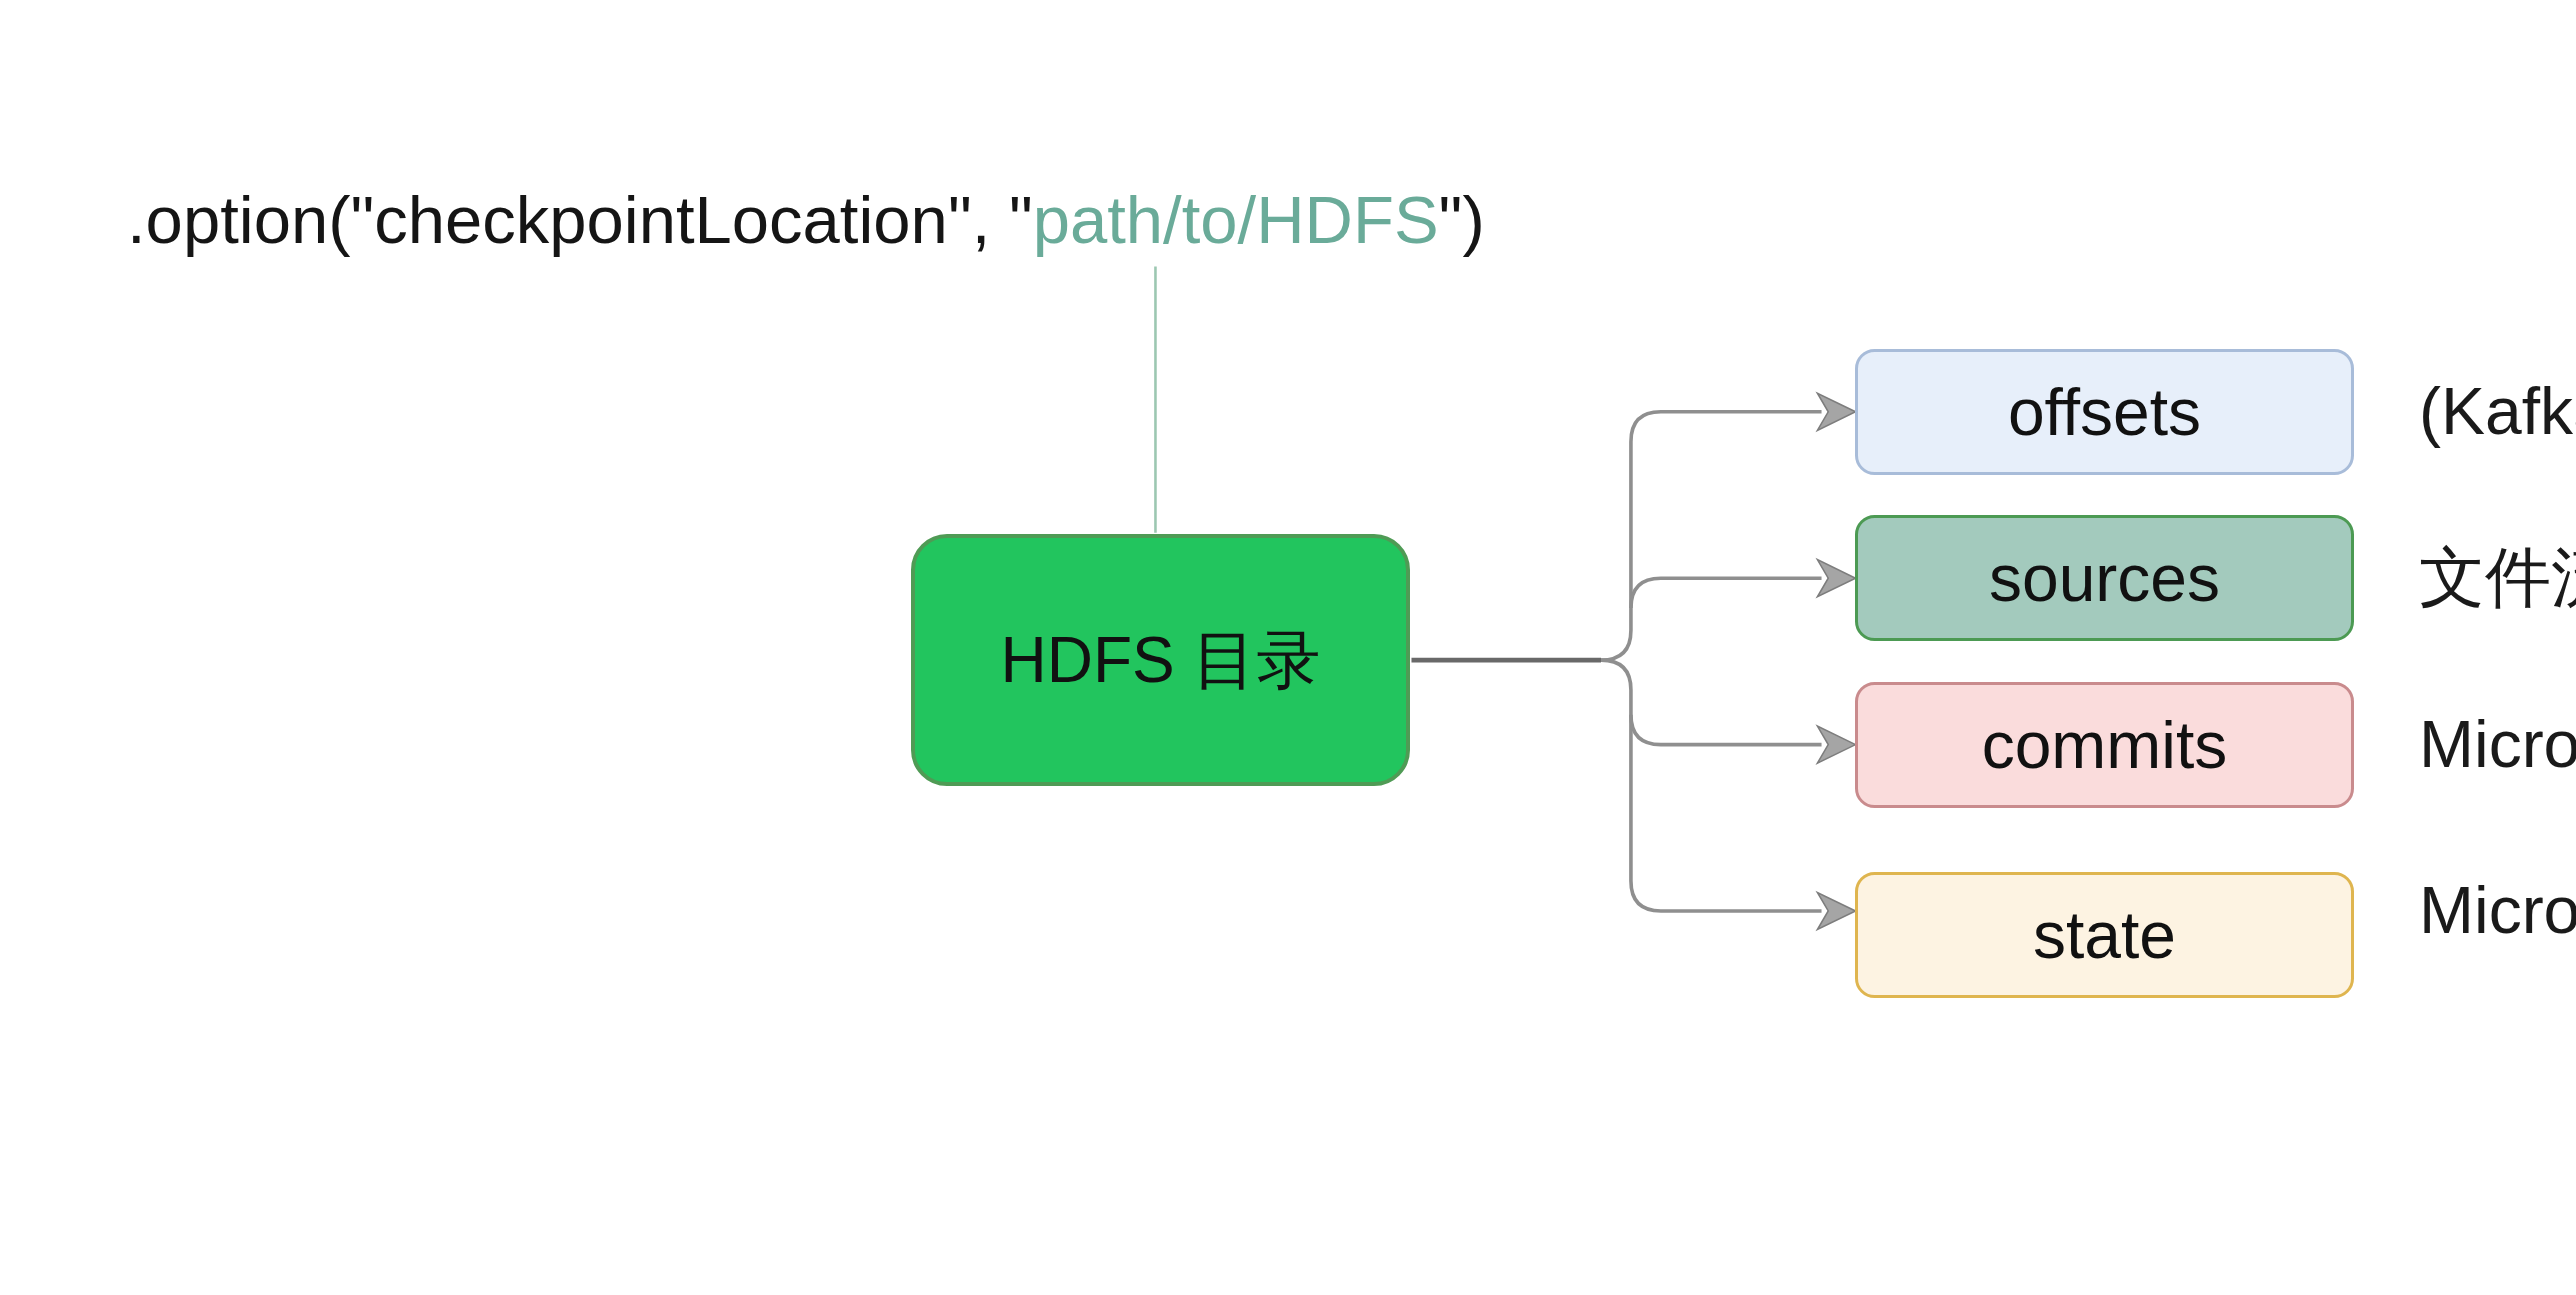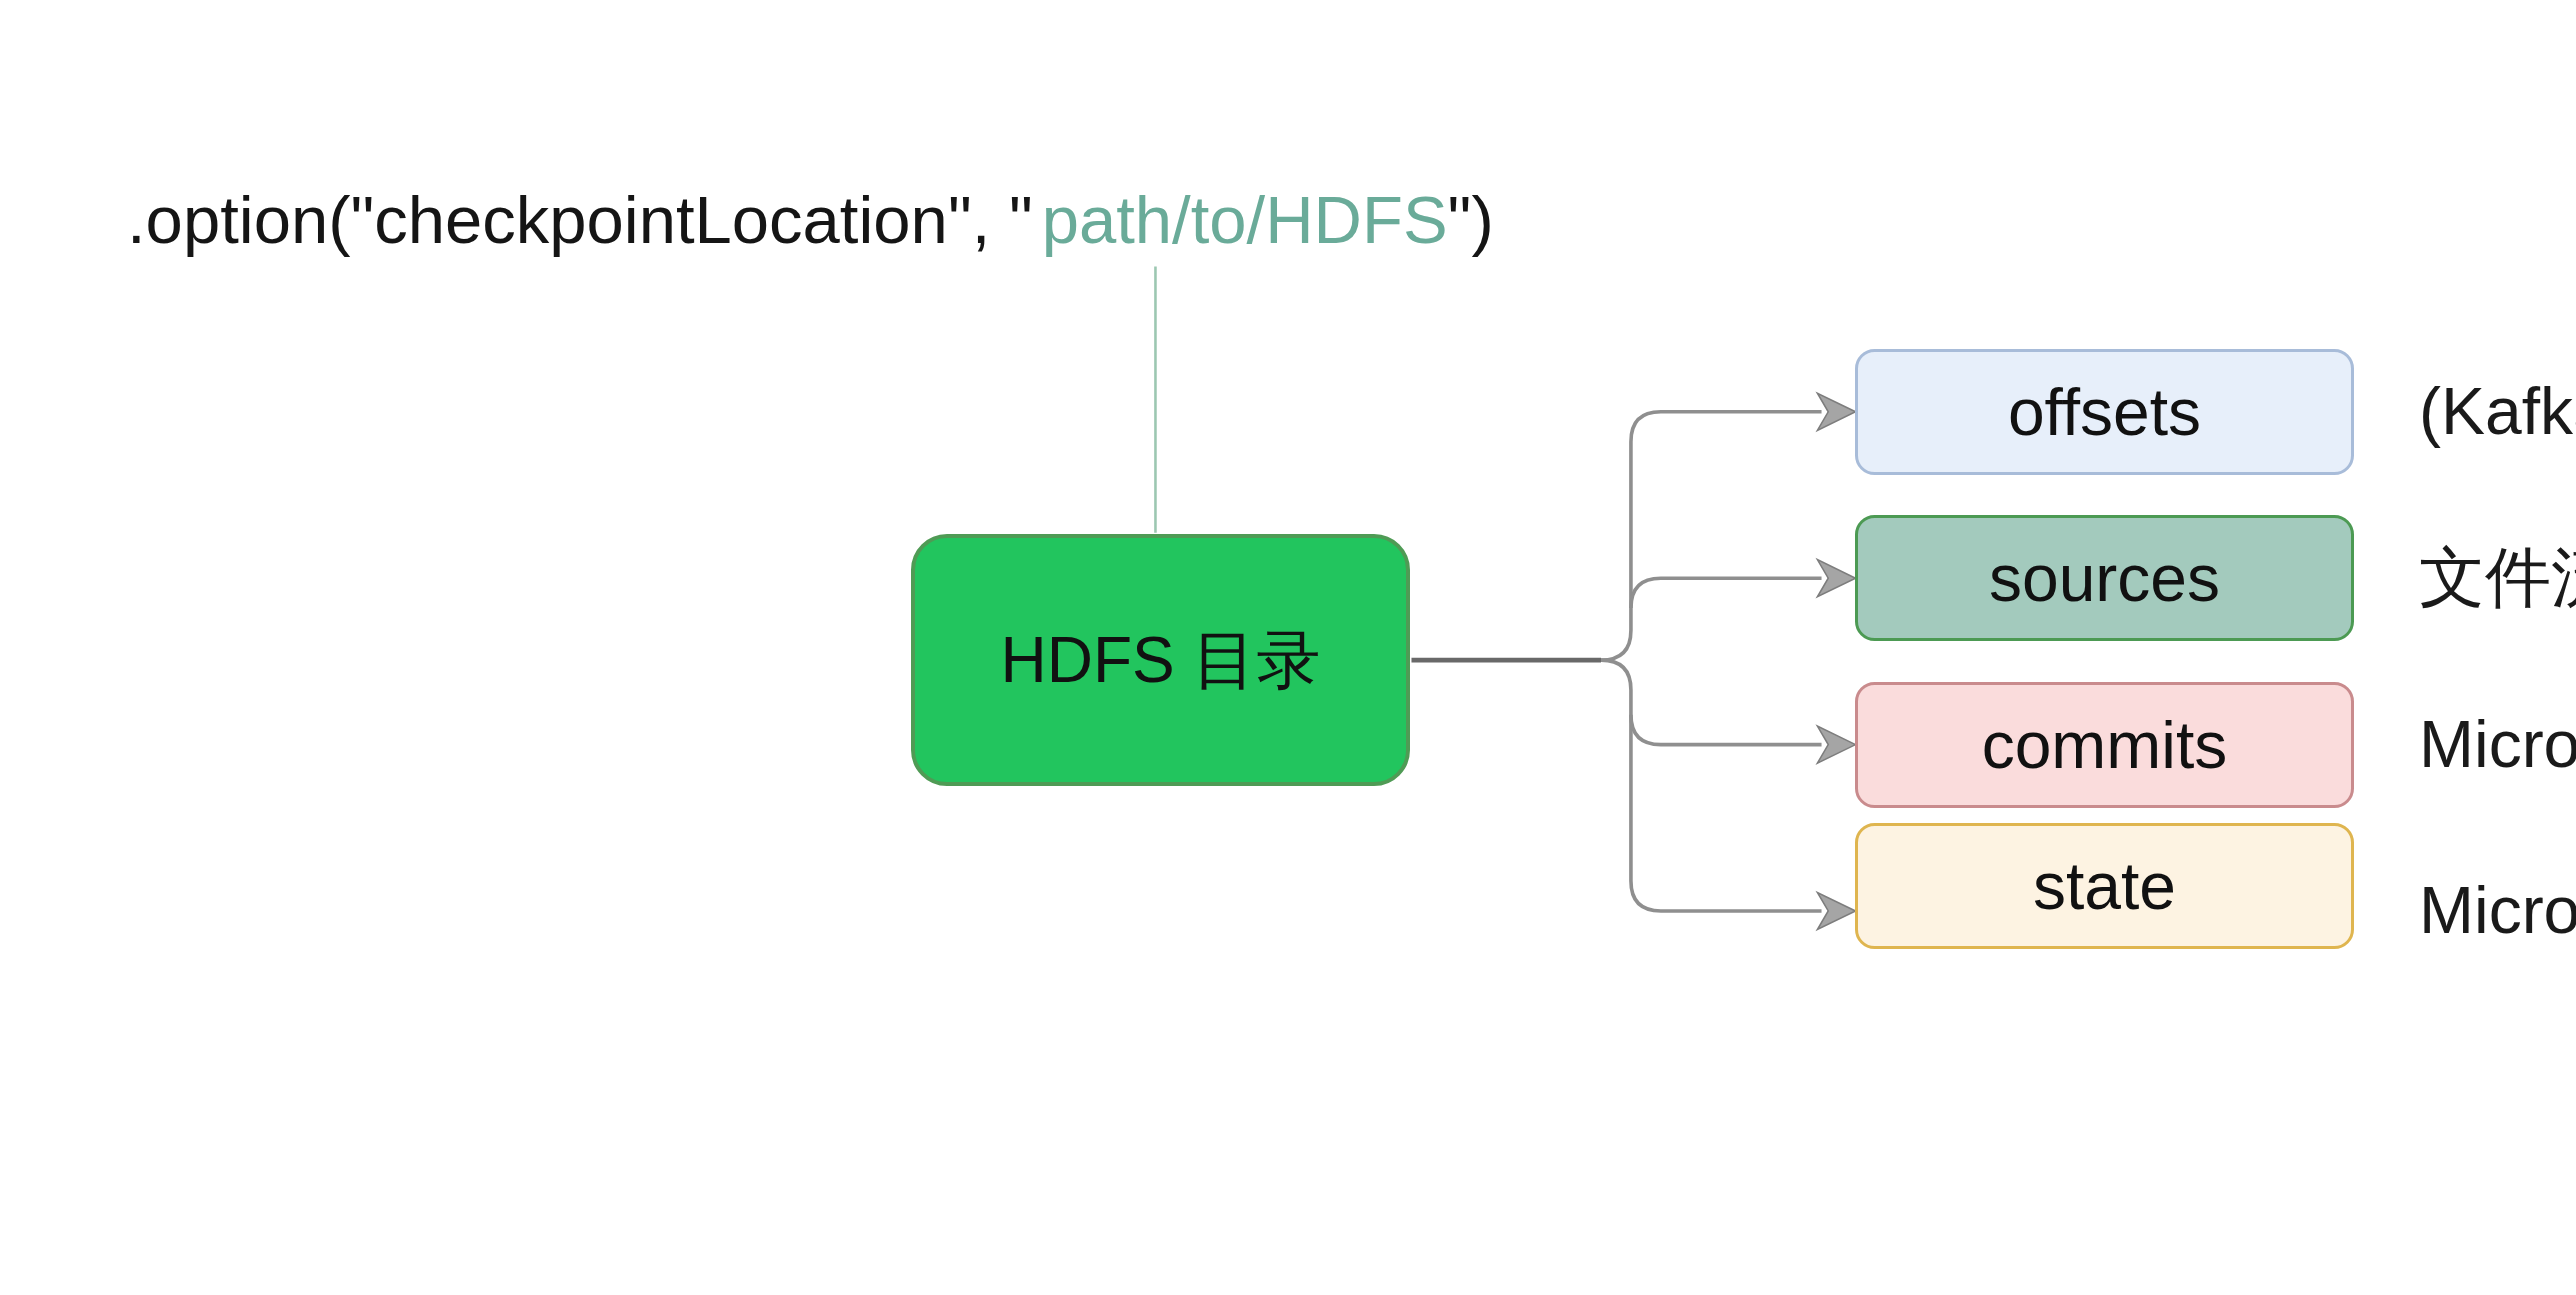--- a/index.html
+++ b/index.html
@@ -3,41 +3,41 @@
 <meta charset="utf-8">
 <style>
   html,body{margin:0;padding:0;background:#ffffff;}
   body{width:3743px;height:1296px;overflow:hidden;
        font-family:"Liberation Sans","DejaVu Sans",sans-serif;}
   .canvas{position:relative;width:3743px;height:1296px;background:#ffffff;}
 
   
   .code{position:absolute;left:127px;top:181px;font-size:67px;
         color:#151515;white-space:nowrap;letter-spacing:0px;}
-  .code .hl{color:#6aab99;margin-left:9px;}
+  .code .hl{color:#6aab99;}
 
   
   .connectors{position:absolute;left:0;top:0;width:3743px;height:1296px;}
   .green-line{stroke:#9cc7b1;stroke-width:5;fill:none;}
   .trunk{stroke:#696969;stroke-width:9;fill:none;}
   .branch{stroke:#8f8f8f;stroke-width:7;fill:none;}
   .arrow{fill:#a5a5a5;stroke:#7d7d7d;stroke-width:3;}
 
   
   .box{position:absolute;box-sizing:border-box;display:flex;
        align-items:center;justify-content:center;color:#111;}
   .root-box{left:911px;top:534px;width:499px;height:252px;
        background:#22c55e;border:4.6px solid #4f9b55;border-radius:36px;
        font-size:64px;}
   .bbox{left:1855px;width:499px;height:126px;border-radius:19.6px;
        font-size:66px;border-style:solid;border-width:3.6px;}
   .b0{top:349px;background:#e7effa;border-color:#a8bcd9;}
   .b1{top:515px;background:#a3cabd;border-color:#4c9a53;}
   .b2{top:682px;background:#fadcdc;border-color:#c98b8d;}
-  .b3{top:823px;background:#fdf3e2;border-color:#dfb54f;}
+  .b3{top:872px;background:#fdf3e2;border-color:#dfb54f;}
 
   
   .ann{position:absolute;left:2419px;height:126px;display:flex;
        align-items:center;font-size:66px;color:#1a1a1a;white-space:nowrap;}
   .a0{top:349px;}
   .a1{top:515px;}
   .a2{top:682px;}
   .a3{top:848px;}
 </style>
 </head>

